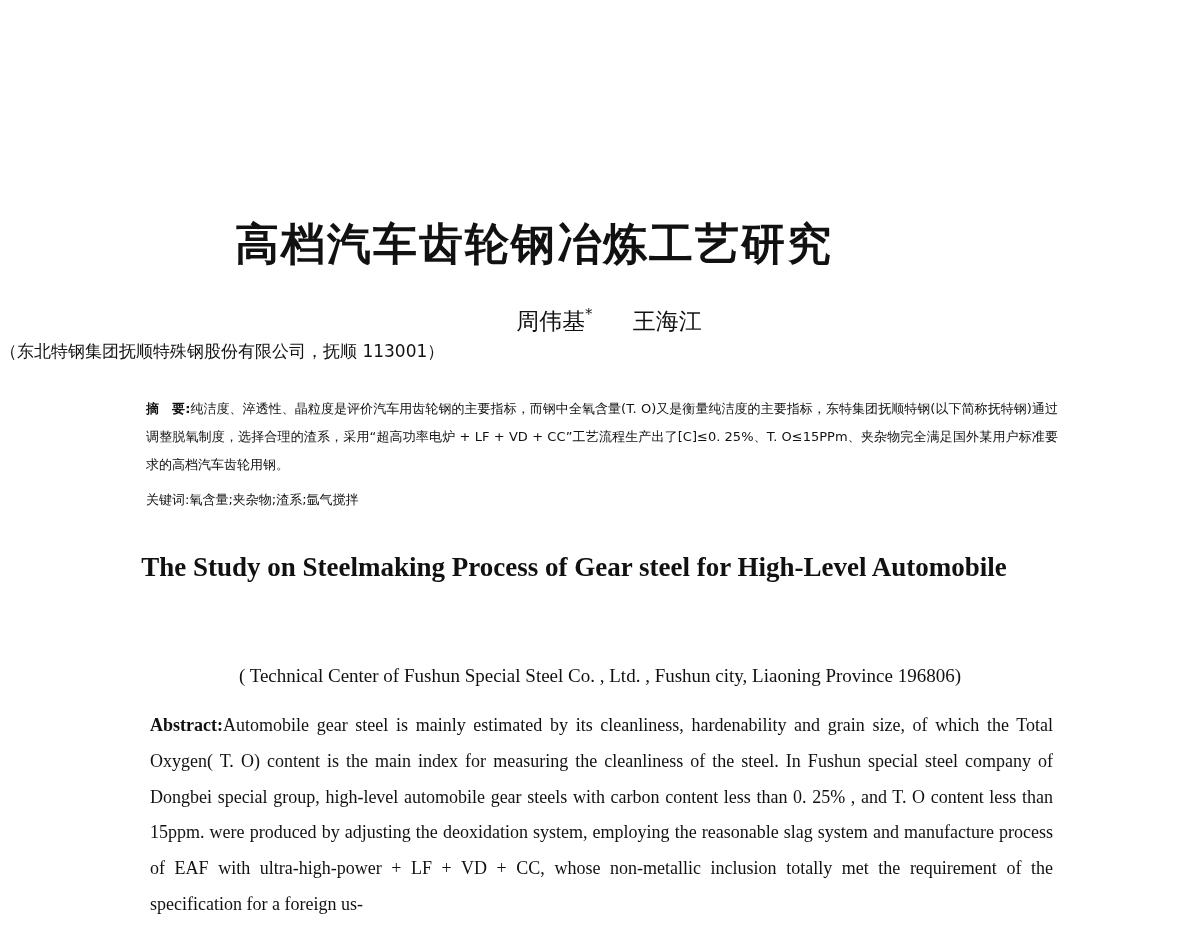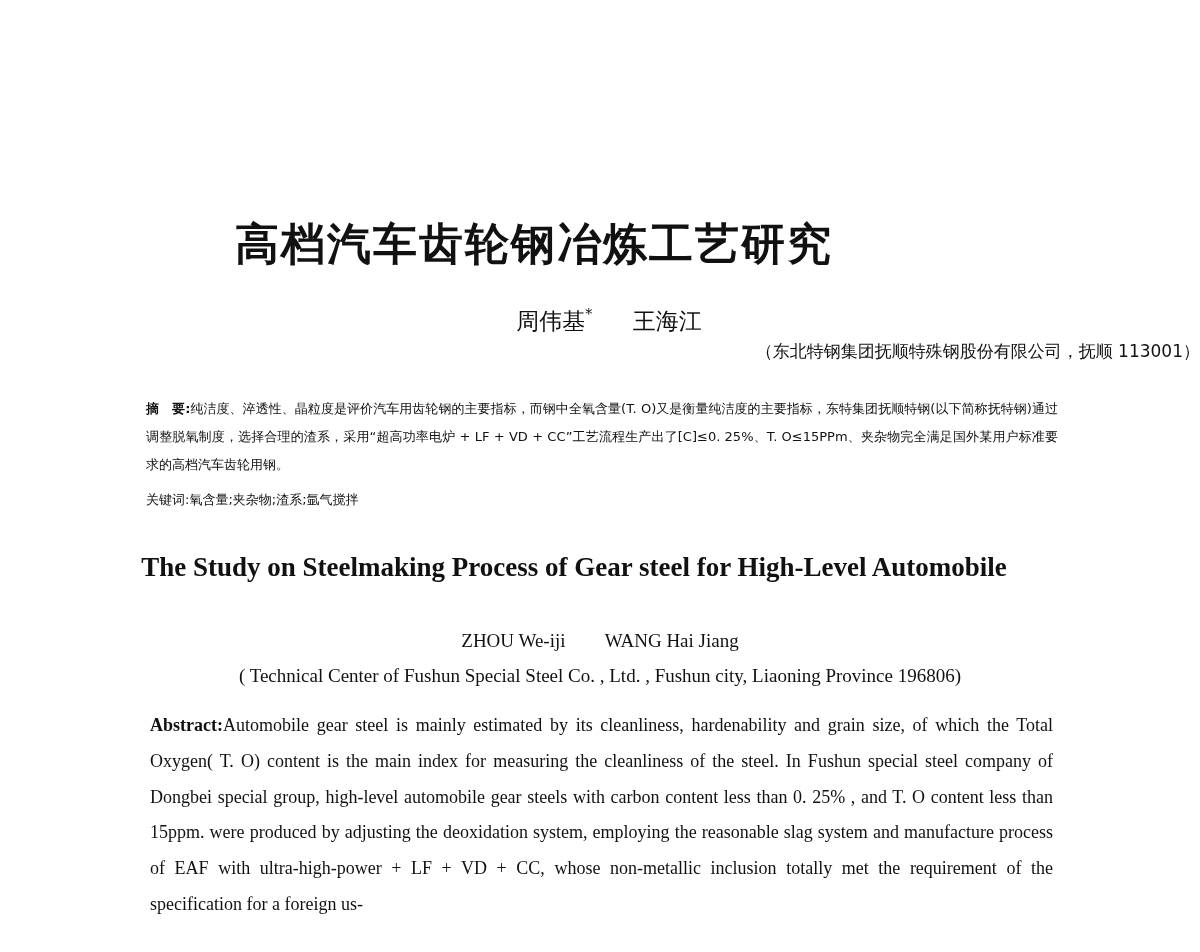--- a/index.html
+++ b/index.html
@@ -41,21 +41,21 @@
       font-size: 23px;
       line-height: 32px;
       padding-left: 9px;
     }
     .cn-authors .sep { display: inline-block; width: 26px; }
     .cn-authors sup { font-size: 14px; vertical-align: 10px; }
     .cn-affil {
       position: absolute;
       top: 338px;
       left: 0; width: 1200px;
-      text-align: right;
+      text-align: left;
       font-family: "DejaVu Sans", sans-serif;
       font-size: 17px;
       line-height: 26px;
     }
     .cn-abstract {
       position: absolute;
       top: 395px;
       left: 146px;
       width: 912px;
       font-family: "DejaVu Sans", sans-serif;
@@ -135,25 +135,20 @@
   <div class="cn-abstract">
     <span class="label"><span>摘　要</span><span>:</span></span><span>纯洁度、淬透性、晶粒度是评价汽车用齿轮钢的主要指标，而钢中全氧含量(T. O)又是衡量纯洁度的主要指标，东特集团抚顺特钢(以下简称抚特钢)通过调整脱氧制度，选择合理的渣系，采用“超高功率电炉 + LF + VD + CC”工艺流程生产出了[C]≤0. 25%、T. O≤15PPm、夹杂物完全满足国外某用户标准要求的高档汽车齿轮用钢。</span>
   </div>
 
   <div class="cn-keywords">
     <span class="label"><span>关键词</span><span>:</span></span><span>氧含量;夹杂物;渣系;氩气搅拌</span>
   </div>
 
   <div class="en-title">The Study on Steelmaking Process of Gear steel for High-Level Automobile</div>
 
-  <div class="en-authors">
-    <span>ZHOU We-iji</span>
-    <span class="sep"></span>
-    <span>WANG Hai Jiang</span>
-  </div>
 
   <div class="en-affil">( Technical Center of Fushun Special Steel Co. , Ltd. , Fushun city, Liaoning Province 196806)</div>
 
   <div class="en-abstract">
     <span class="label"><span>Abstract</span><span>:</span></span><span>Automobile gear steel is mainly estimated by its cleanliness, hardenability and grain size, of which the Total Oxygen( T. O) content is the main index for measuring the cleanliness of the steel. In Fushun special steel company of Dongbei special group, high-level automobile gear steels with carbon content less than 0. 25% , and T. O content less than 15ppm. were produced by adjusting the deoxidation system, employing the reasonable slag system and manufacture process of EAF with ultra-high-power + LF + VD + CC, whose non-metallic inclusion totally met the requirement of the specification for a foreign us-</span>
   </div>
 
 </div>
 
 </body></html>

